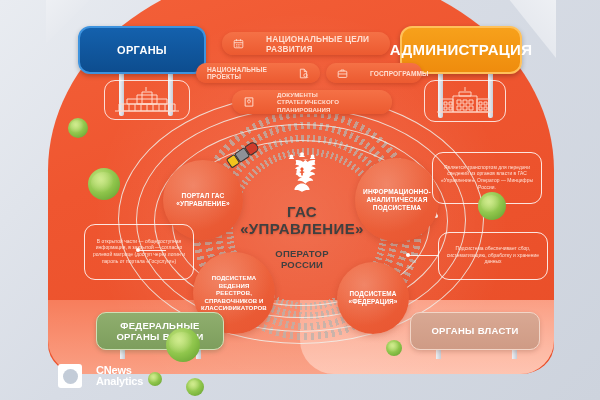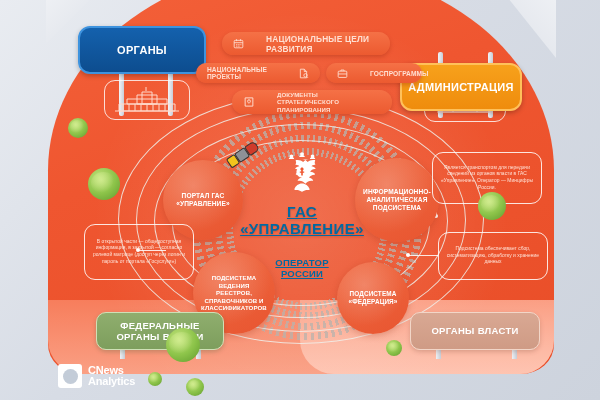--- a/index.html
+++ b/index.html
@@ -93,25 +93,24 @@
     display:flex;align-items:center;justify-content:center;text-align:center;
     font-weight:bold;color:#fff;letter-spacing:.3px;line-height:1.12;
   }
   .sign-gov{
     left:78px;top:26px;width:124px;height:44px;font-size:11px;
     background:linear-gradient(180deg,#1461ad 0%,#0d4d8f 100%);
     border:2.5px solid #3e93de;
     box-shadow:0 2px 5px rgba(0,0,0,.25);
   }
   .sign-adm{
-    left:400px;top:26px;width:118px;height:44px;font-size:11px;
+    left:400px;top:26px;width:118px;height:44px;font-size:15px;
     background:linear-gradient(180deg,#f7a11b 0%,#ef8c0d 100%);
     border:2.5px solid #ffc15a;
     box-shadow:0 2px 5px rgba(0,0,0,.25);
-    margin-top:37px;
   }
 
   
   .bld{
     position:absolute;border-radius:11px;
     border:1.6px solid rgba(255,255,255,.8);
     display:flex;align-items:center;justify-content:center;
   }
   .bld-l{left:104px;top:80px;width:84px;height:38px;}
   .bld-r{left:424px;top:80px;width:80px;height:40px;}
@@ -127,25 +126,25 @@
   }
   .pill-a{left:222px;top:32px;width:168px;height:23px;font-size:8.3px;letter-spacing:.2px;}
   .pill-b{left:196px;top:63px;width:124px;height:20px;font-size:6.6px;letter-spacing:.1px;justify-content:space-between;}
   .pill-c{left:326px;top:63px;width:96px;height:20px;font-size:6.6px;letter-spacing:.1px;}
   .pill-d{left:232px;top:90px;width:160px;height:24px;font-size:6.1px;letter-spacing:.1px;line-height:1.25;}
 
   .picon{flex:0 0 auto;display:block;}
 
   
   .center{
-    position:absolute;left:232px;top:150px;width:140px;text-align:center;color:#0369a1;text-decoration:underline;
+    position:absolute;left:232px;top:150px;width:140px;text-align:center;color:#404040;
   }
   .emblem{display:block;margin:0 auto 6px auto;}
   .c-title{font-size:15px;font-weight:bold;line-height:1.12;letter-spacing:.4px;text-shadow:0 1px 2px rgba(120,30,10,.3);}
-  .c-sub{font-size:9.5px;font-weight:bold;line-height:1.25;margin-top:19px;letter-spacing:.2px;}
+  .c-sub{font-size:9.5px;font-weight:bold;line-height:1.25;margin-top:10px;letter-spacing:.2px;}
 
   
   .node{
     position:absolute;border-radius:50%;
     display:flex;align-items:center;justify-content:center;text-align:center;
     color:#fff;font-weight:bold;line-height:1.22;letter-spacing:.1px;
     background:radial-gradient(circle at 38% 32%,rgba(255,255,255,.22),rgba(255,255,255,0) 62%),
                linear-gradient(150deg,#f06a42 0%,#e85530 100%);
     box-shadow:0 2px 7px rgba(150,45,20,.28);
   }
@@ -195,21 +194,21 @@
   .bush{position:absolute;border-radius:50%;
     background:radial-gradient(circle at 36% 30%,#b6d96a 0%,#8fc council 0%,#7cb342 60%,#5f9a2d 100%);}
   .bush{background:radial-gradient(circle at 36% 30%,#bfe07a 0%,#8dc44a 52%,#5f9a2d 100%);}
   .bush::after{content:"";position:absolute;inset:12% 14% 20% 10%;border-radius:50%;
     background:radial-gradient(circle at 40% 36%,rgba(215,240,150,.75),rgba(255,255,255,0) 62%);}
 
   
   .logo{position:absolute;left:58px;top:364px;display:flex;align-items:center;gap:6px;}
   .logo-mark{width:24px;height:24px;background:#fff;border-radius:3px;display:flex;align-items:center;justify-content:center;}
   .logo-mark i{display:block;width:15px;height:15px;border-radius:50%;background:#c3ccd8;}
-  .logo-txt{color:#fff;font-weight:bold;font-size:11px;line-height:1.02;letter-spacing:-.2px;}
+  .logo-txt{color:#fff;font-weight:bold;font-size:11px;line-height:1.02;letter-spacing:-.2px;margin-left:8px;}
 </style>
 </head>
 <body>
 
 <div id="stage">
 
   <div class="bg-grad"></div>
 
   <div class="blob"></div>
   <div class="strip"></div>

